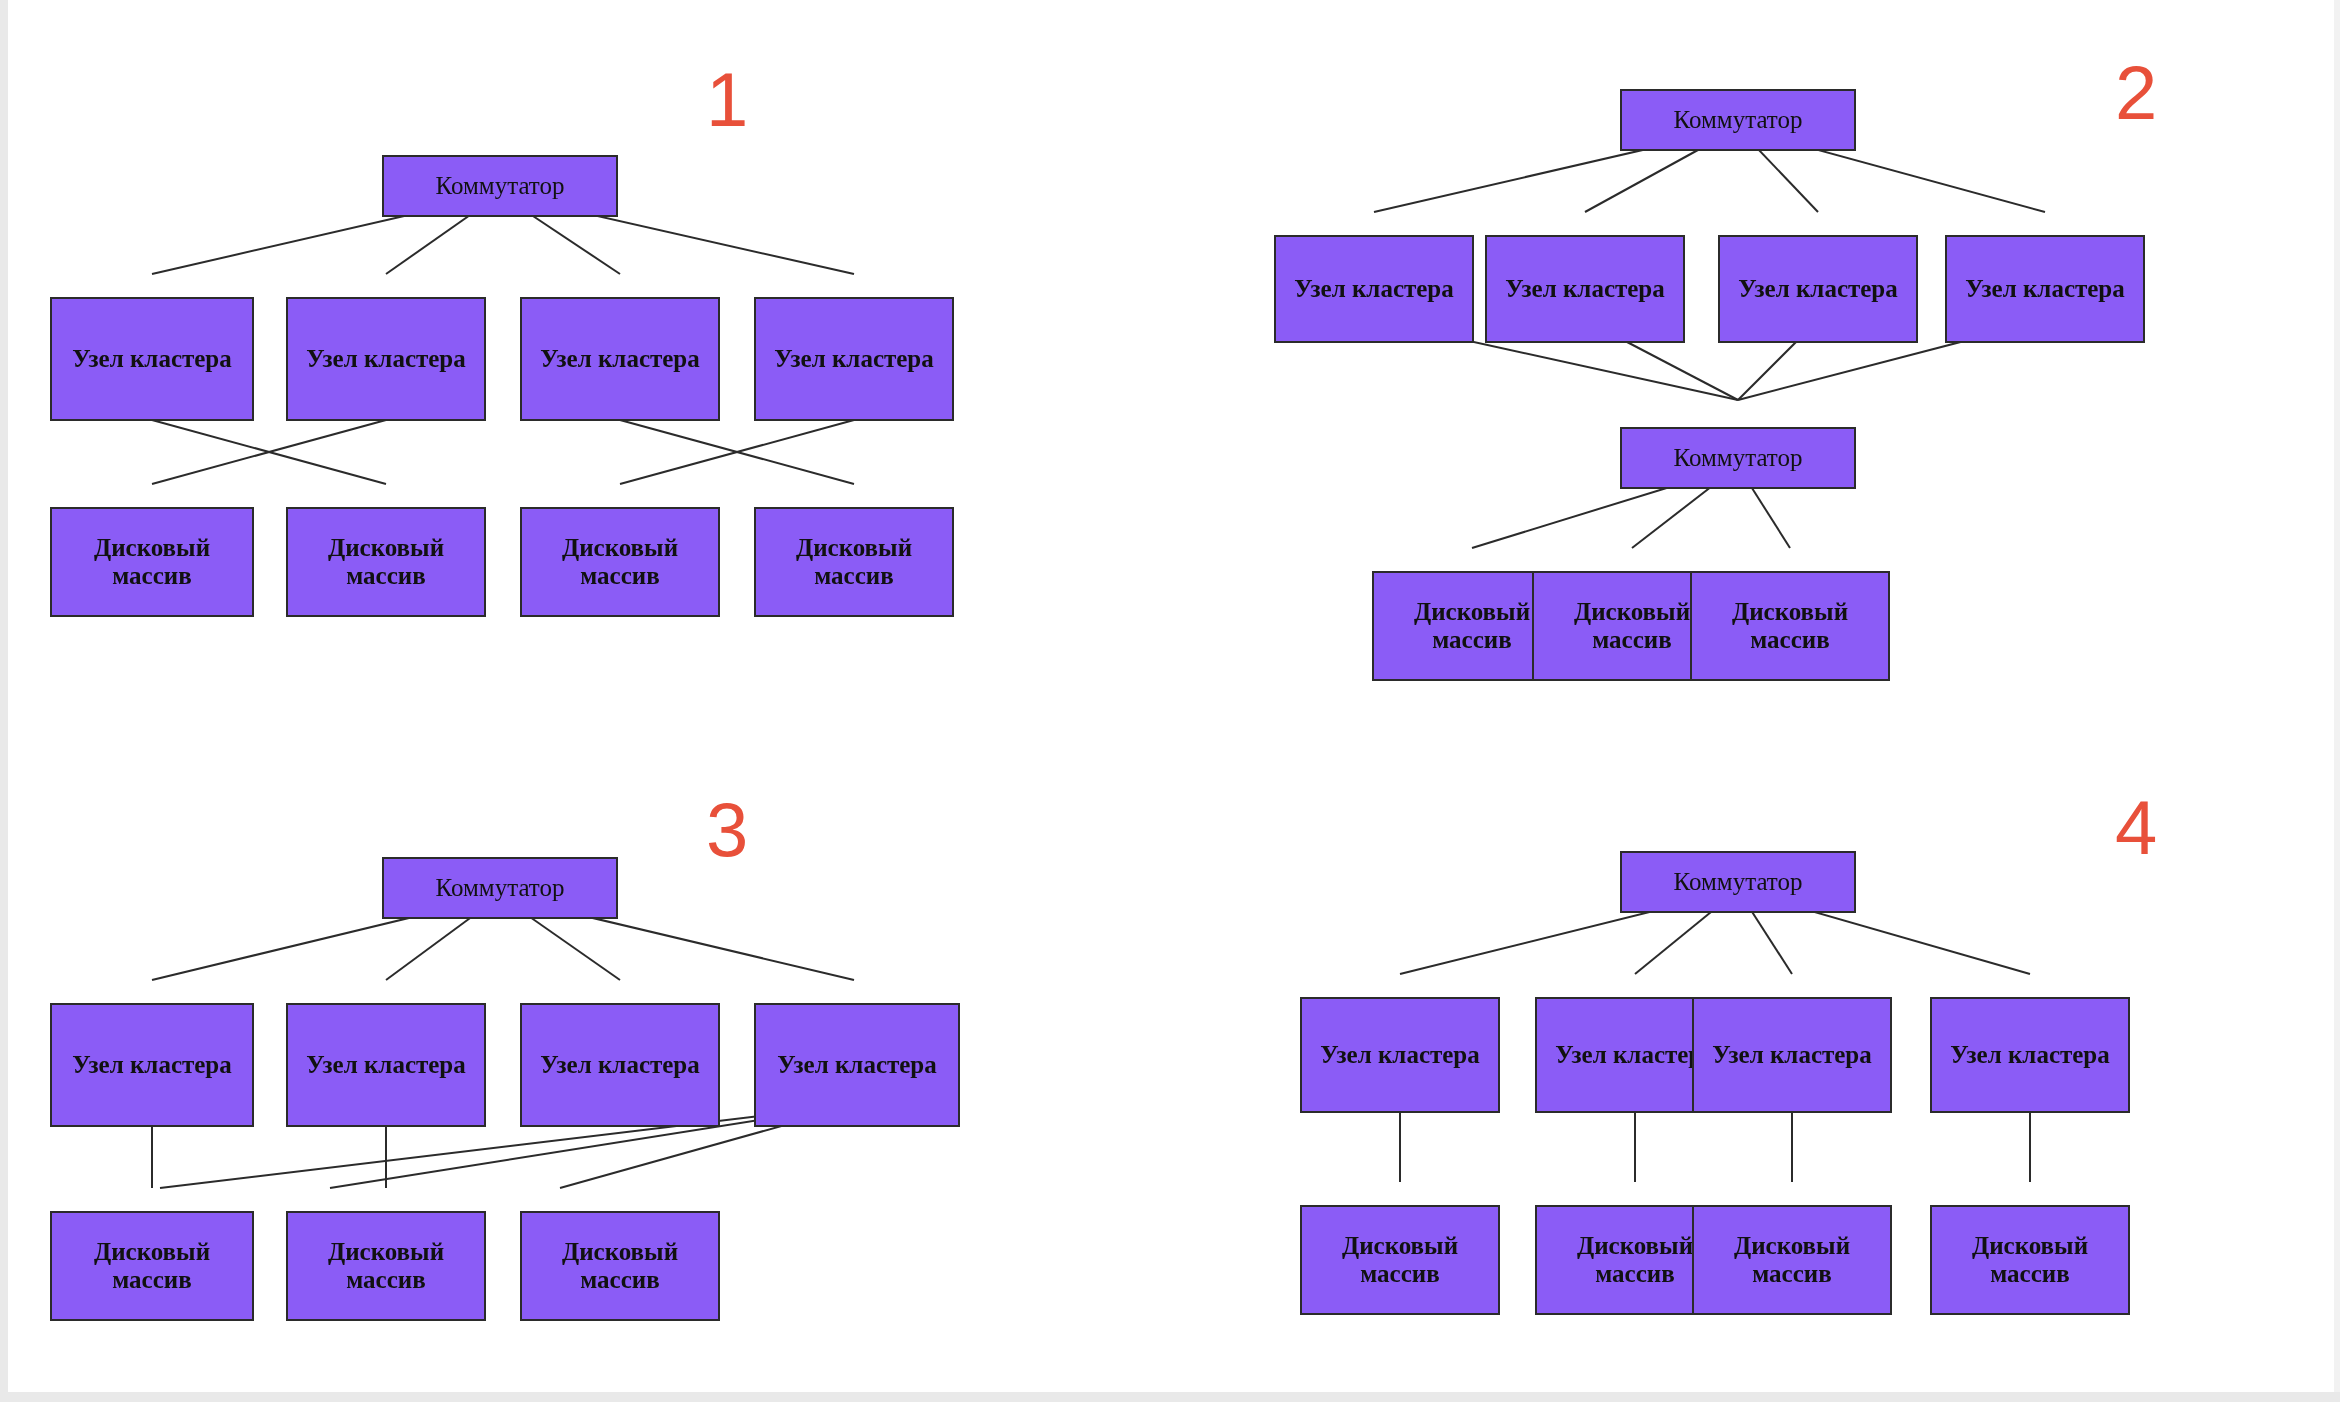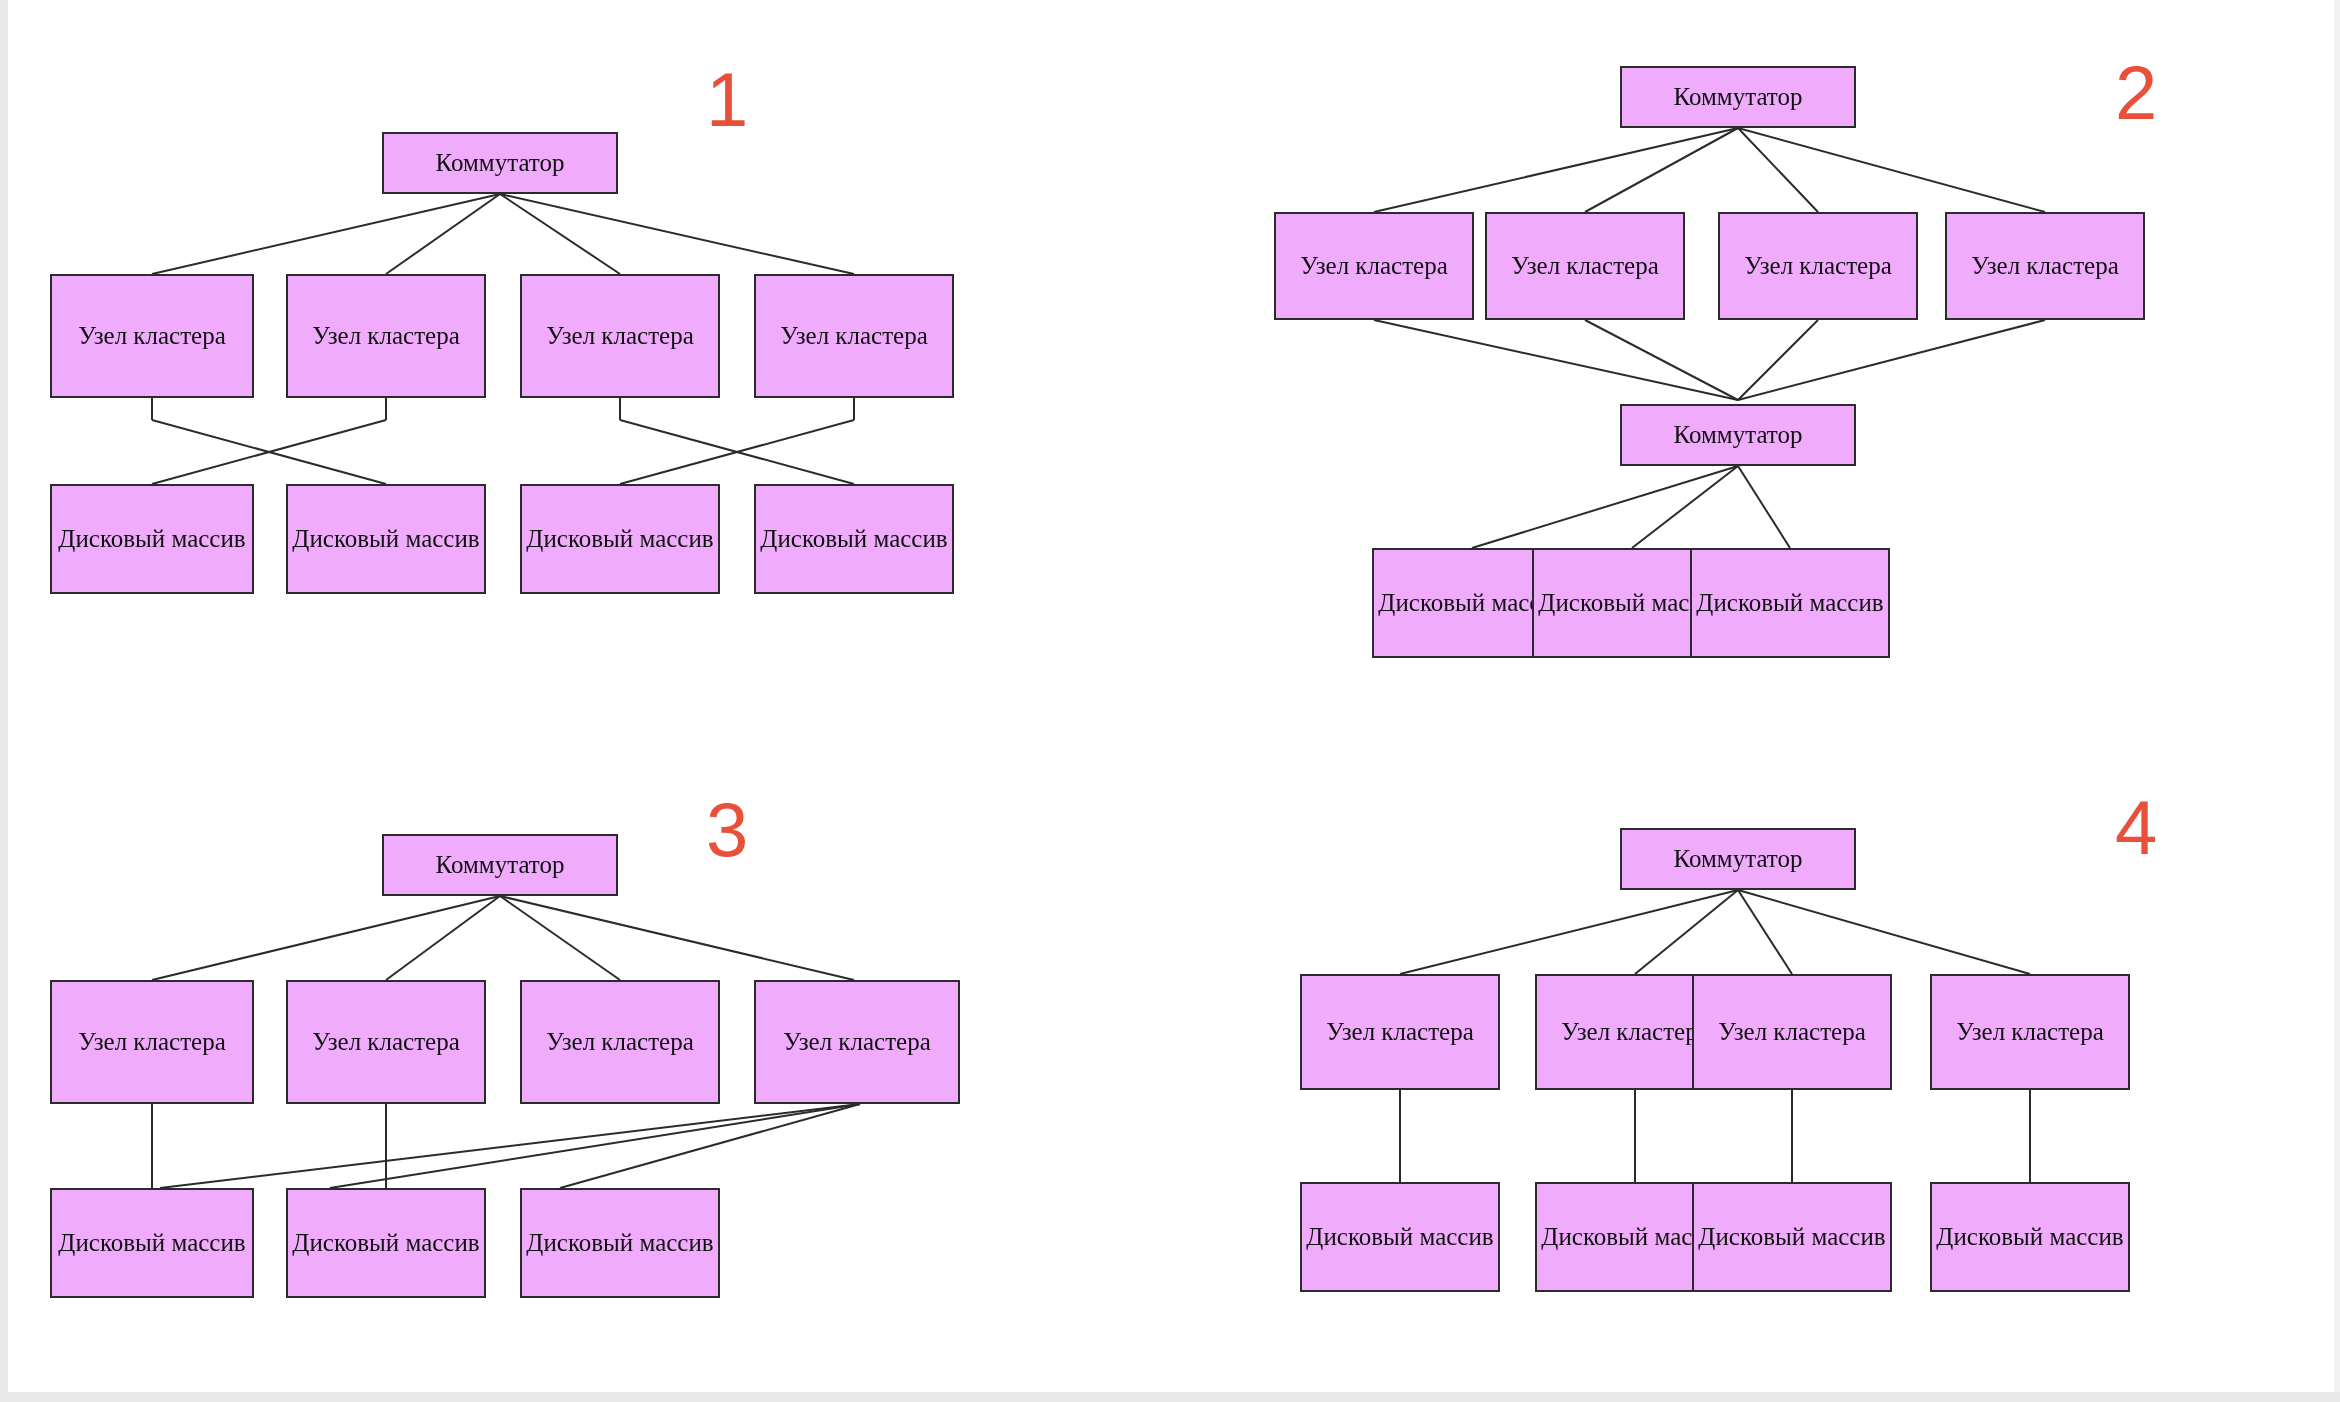--- a/index.html
+++ b/index.html
@@ -48,32 +48,34 @@
     position: absolute;
     left: 0; top: 0;
     width: 100%;
     height: 100%;
     overflow: visible;
   }
   .node {
     position: absolute;
     box-sizing: border-box;
     border: 2px solid #2b2b2b;
-    background: #f0abfc;
+    background: #8b5cf6;
     display: flex;
     align-items: center;
     justify-content: center;
     text-align: center;
     line-height: 1.12;
     font-size: 25px;
     color: #111111;
     z-index: 2;
+    margin-top: 23px;
   }
   .node.two-line {
     font-size: 25px;
+    font-weight: bold;
   }
   .label-num {
     position: absolute;
     font-family: "Liberation Sans", sans-serif;
     font-size: 76px;
     font-weight: 400;
     color: #e8503a;
     line-height: 1;
     z-index: 3;
   }

